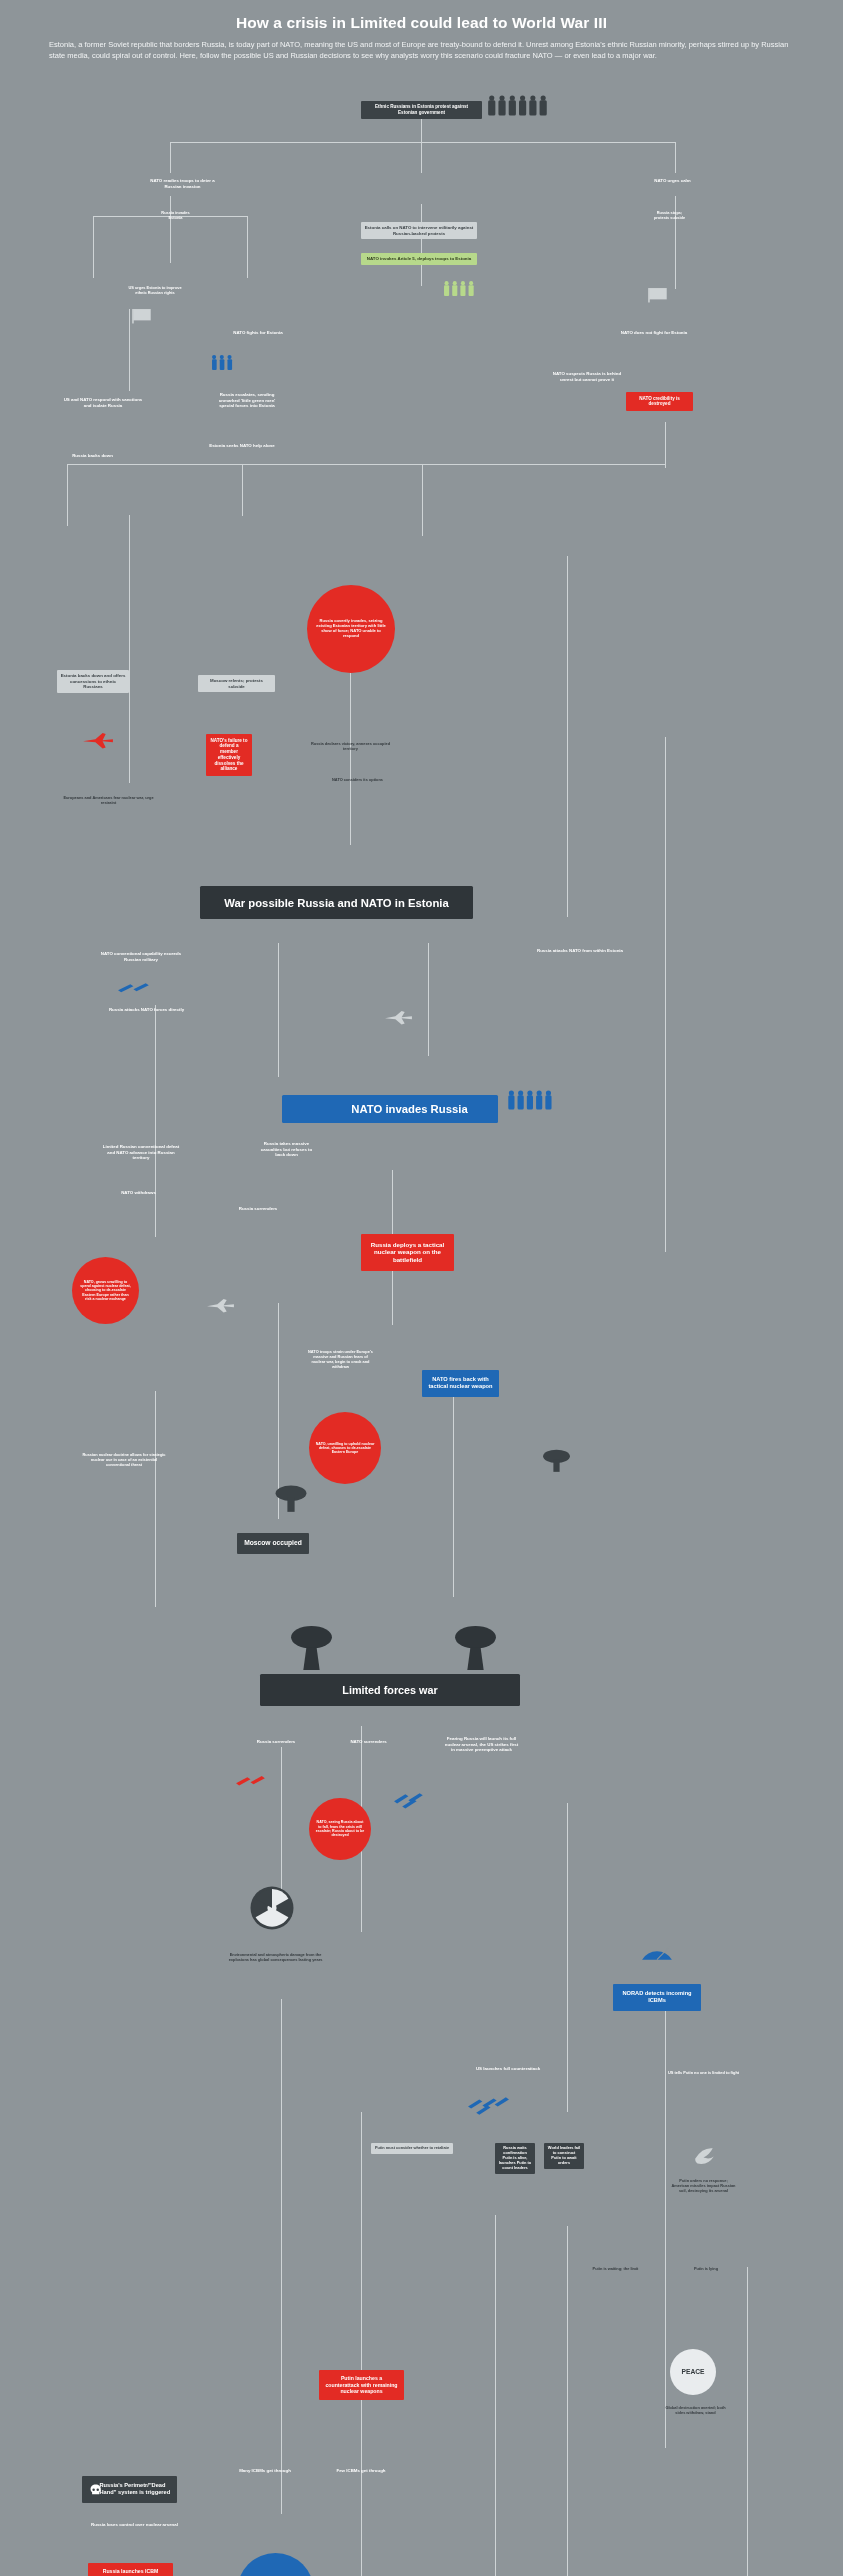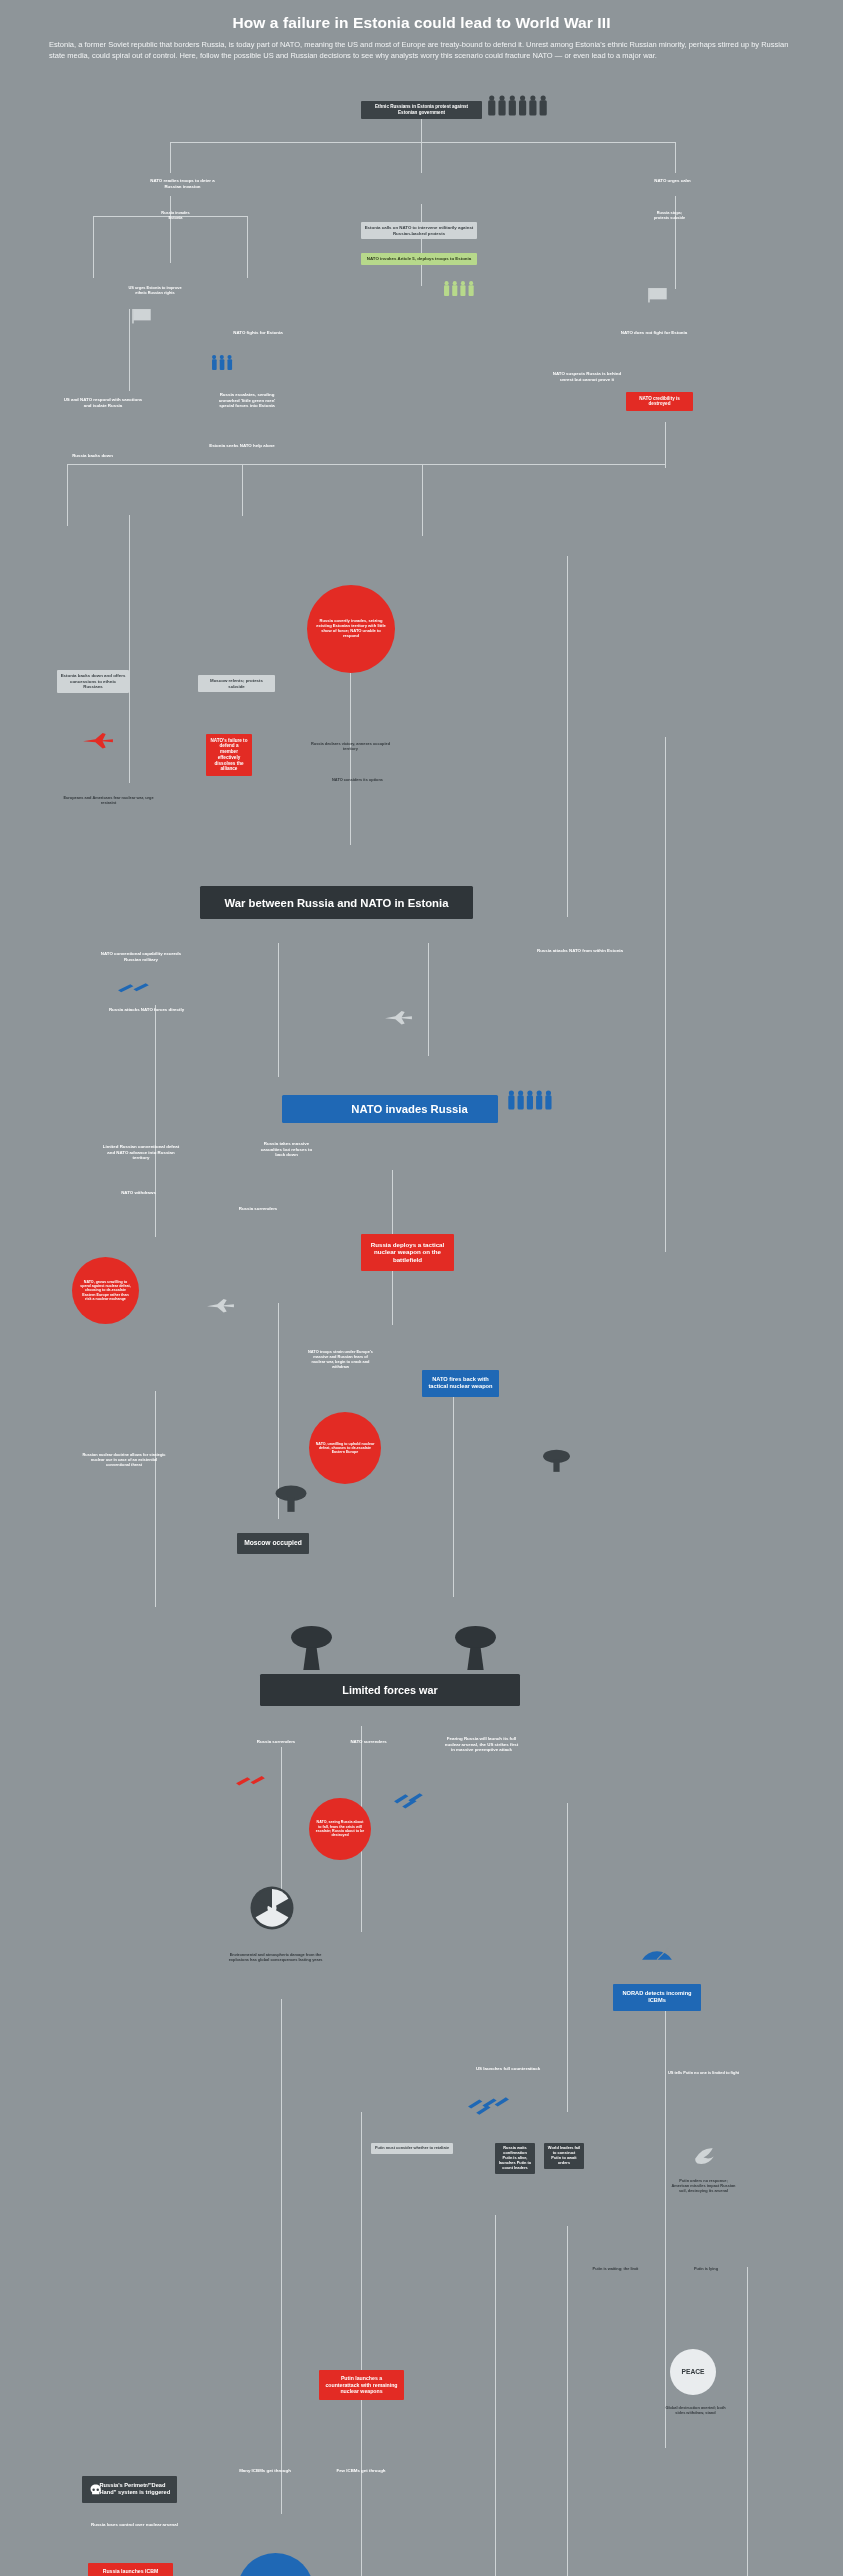--- a/index.html
+++ b/index.html
@@ -148,21 +148,21 @@
   .ln-h{height:0.8px;}
   
   .icn{position:absolute;}
   .icn svg{display:block;}
 </style>
 </head>
 <body>
 
 <div id="page">
 
-  <div class="hdr-title">How a failure in Estonia could lead to World War III</div>
+  <div class="hdr-title">How a crisis in Limited could lead to World War III</div>
   <div class="hdr-sub">Estonia, a former Soviet republic that borders Russia, is today part of NATO, meaning the US and most of Europe are treaty-bound to defend it. Unrest among Estonia's ethnic Russian minority, perhaps stirred up by Russian state media, could spiral out of control. Here, follow the possible US and Russian decisions to see why analysts worry this scenario could fracture NATO — or even lead to a major war.</div>
 
   <div class="ln ln-v" style="left:421px;top:116px;height:26px;"></div>
   <div class="ln ln-h" style="left:170px;top:142px;width:505px;"></div>
   <div class="ln ln-v" style="left:170px;top:142px;height:31px;"></div>
   <div class="ln ln-v" style="left:675px;top:142px;height:31px;"></div>
   <div class="ln ln-v" style="left:421px;top:142px;height:31px;"></div>
 
   <div class="ln ln-v" style="left:170px;top:196px;height:67px;"></div>
   <div class="ln ln-h" style="left:93px;top:216px;width:155px;"></div>
@@ -295,21 +295,21 @@
     <svg width="33" height="17.5" viewBox="0 0 64 34">
         <path d="M2 18 L26 14 L40 2 L46 4 L40 16 L60 14 L60 20 L40 18 L46 30 L40 32 L26 20 Z" fill="#e32b24"></path>
       </svg>
   </div>
   <div class="node n-red" style="left:206px;top:734px;width:46px;">NATO's failure to defend a member effectively dissolves the alliance</div>
 
   <div class="node n-plain-dk" style="left:304px;top:742px;width:93px;font-size:3.9px;">Russia declares victory, annexes occupied territory</div>
   <div class="node n-plain-dk" style="left:319px;top:778px;width:77px;font-size:3.9px;">NATO considers its options</div>
   <div class="node n-plain-dk" style="left:62px;top:796px;width:93px;font-size:3.9px;">Europeans and Americans fear nuclear war, urge restraint</div>
 
-  <div class="banner" style="left:200px;top:886px;width:273px;height:33px;font-size:11.3px;">War between Russia and NATO in Estonia</div>
+  <div class="banner" style="left:200px;top:886px;width:273px;height:33px;font-size:11.3px;">War possible Russia and NATO in Estonia</div>
 
   <div class="node n-plain" style="left:100px;top:951px;width:82px;">NATO conventional capability exceeds Russian military</div>
   <div class="node n-plain" style="left:536px;top:948px;width:88px;">Russia attacks NATO from within Estonia</div>
 
   <div class="icn" style="left:116px;top:979px;">
     <svg width="41" height="17.5" viewBox="0 0 80 34">
         <g fill="#1f68b5">
           <path d="M4 22 L28 10 L34 14 L10 26z"></path>
           <path d="M34 20 L58 8 L64 12 L40 24z"></path>
         </g>

